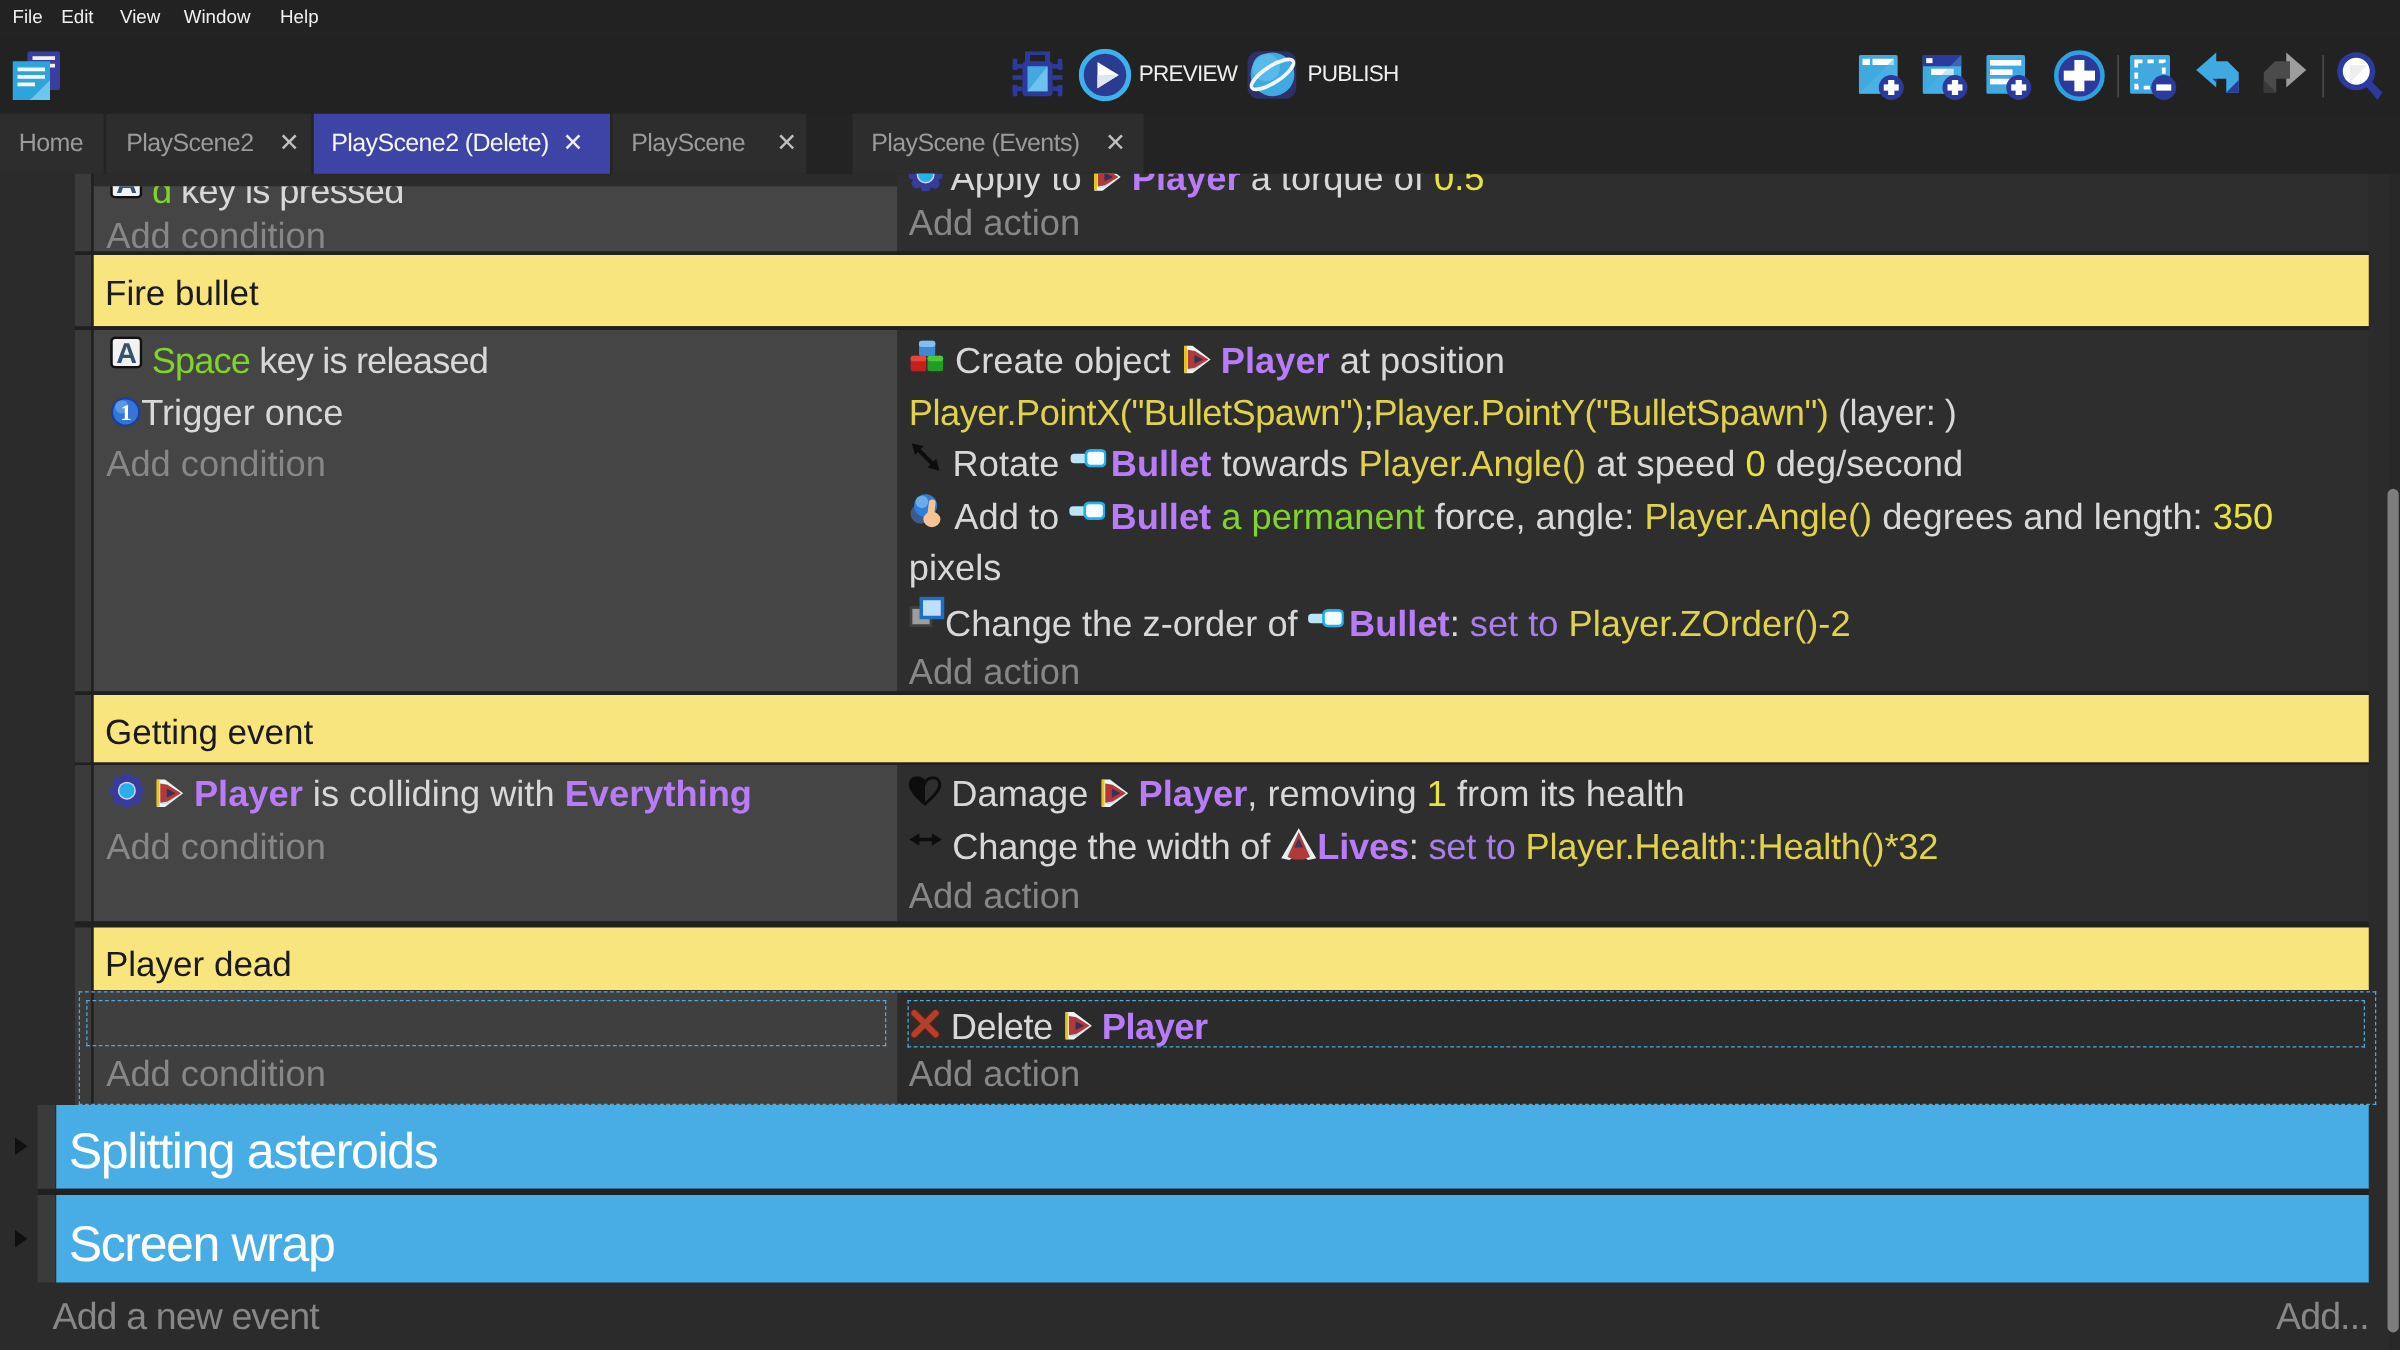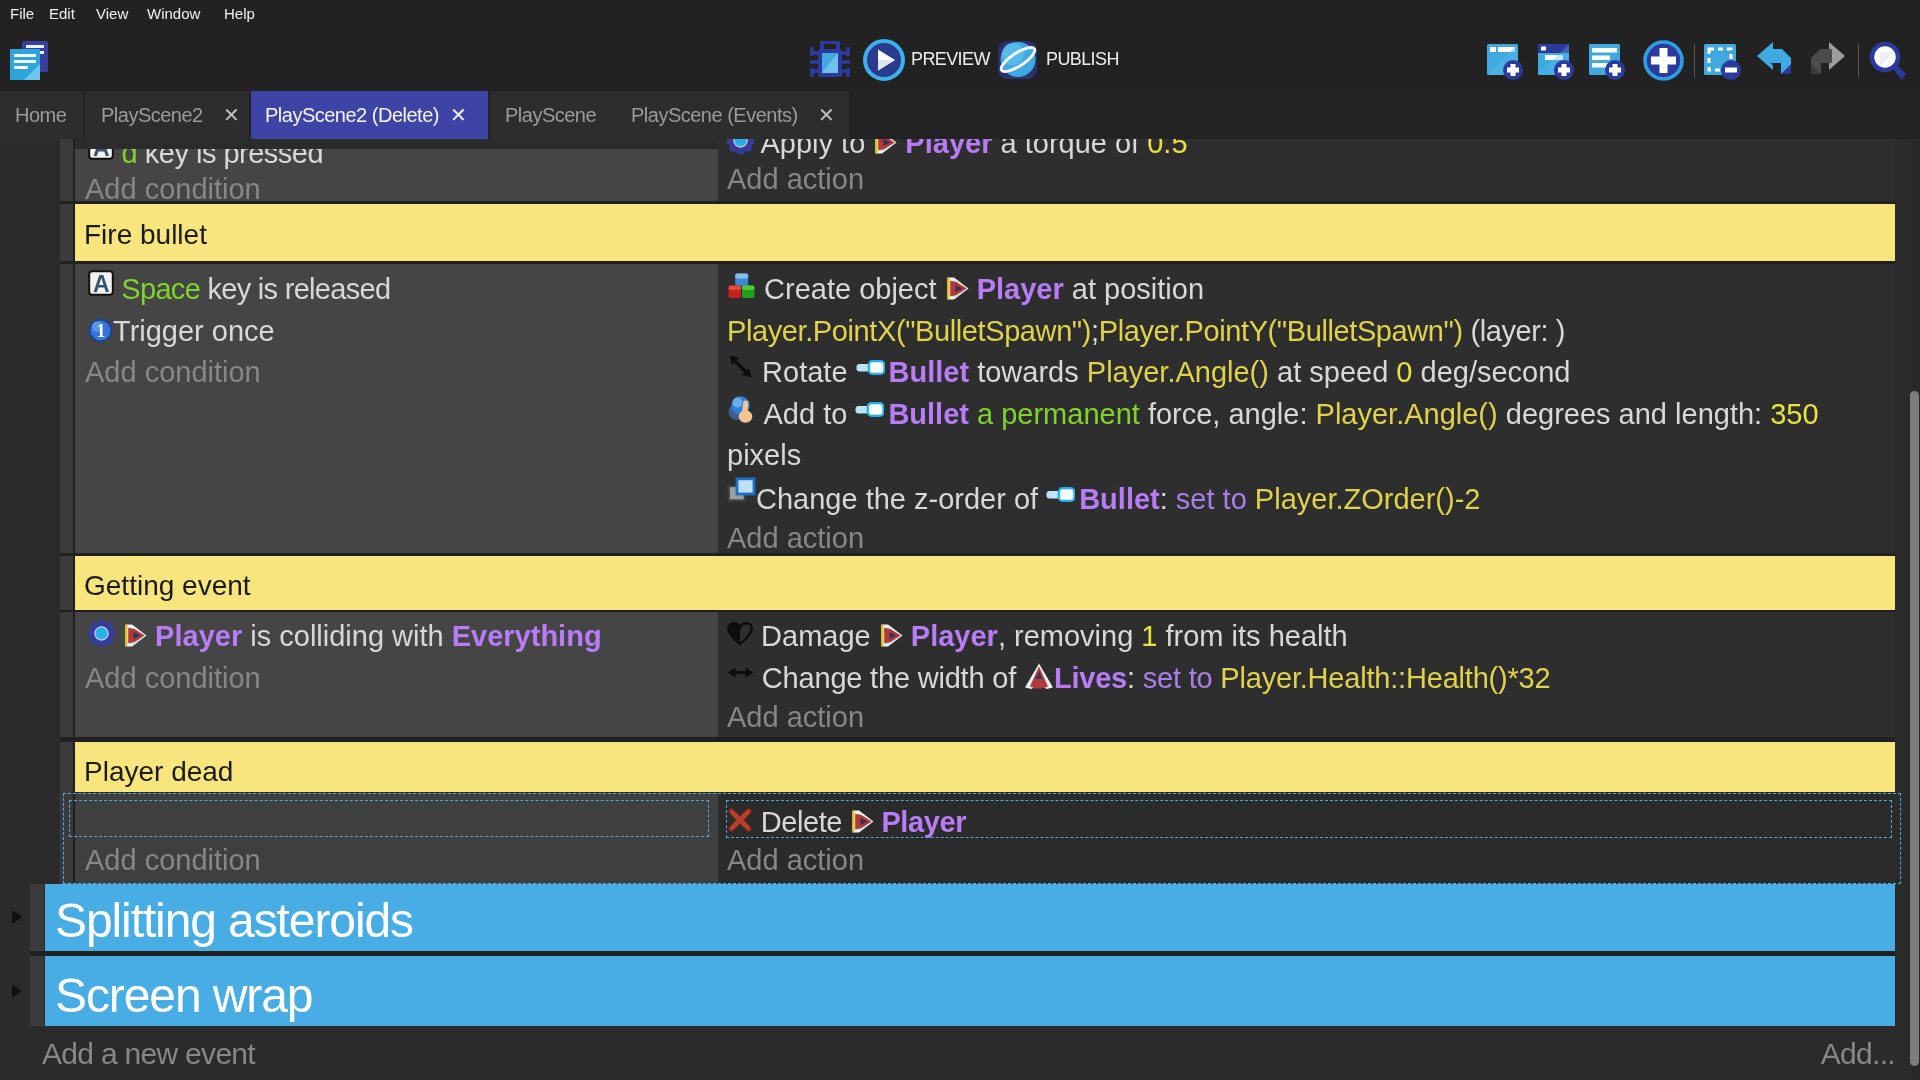--- a/index.html
+++ b/index.html
@@ -30,21 +30,21 @@
 .line { position:absolute; height:41px; line-height:41px; font-size:29px;
   white-space:pre; color:#d8d8d8; }
 .w  { color:#d8d8d8; }
 .g  { color:#878787; }
 .pb { color:#b87cf6; font-weight:bold; }
 .pp { color:#a87fe8; }
 .gr { color:#7fd32a; }
 .yn { color:#e9e43c; }
 .ye { color:#e0d34a; }
 .cmttext { position:absolute; font-size:28px; color:#1b1b1b; height:41px; line-height:41px; }
-.grouptext { position:absolute; font-size:48px; color:#ffffff; height:60px; line-height:60px; letter-spacing:-1.1px; }
+.grouptext { position:absolute; font-size:40px; color:#ffffff; height:60px; line-height:60px; letter-spacing:-1.1px; }
 svg.icon { display:inline-block; vertical-align:3px; }
 svg.vs { vertical-align:-1px; }
 svg.vb { vertical-align:7px; }
 svg.vh { vertical-align:0px; }
 svg.vg { vertical-align:-1px; }
 svg.v1 { vertical-align:-2px; }
 svg.vc { vertical-align:-2px; }
 svg.vr { vertical-align:2px; }
 svg.vf { vertical-align:-1px; }
 svg.vz { vertical-align:3px; }
@@ -188,21 +188,21 @@
         <span class="x" style="left:138px;">✕</span>
       </div>
     <div class="tab tabactive" style="left:251px; width:237px;">
         <span class="lbl" style="left:14px;">PlayScene2 (Delete)</span>
         <span class="x" style="left:199px;">✕</span>
       </div>
     <div class="tab" style="left:490px; width:155px;">
         <span class="lbl" style="left:15px;">PlayScene</span>
         <span class="x" style="left:131px;">✕</span>
       </div>
-    <div class="tab" style="left:616px; width:233px;">
+    <div class="tab" style="left:682px; width:233px;">
         <span class="lbl" style="left:15px;">PlayScene (Events)</span>
         <span class="x" style="left:202px;">✕</span>
       </div>
   </div>
 
   <div class="abs marginstrip" style="left:60px; top:139px; width:13px; height:745px;"></div>
   <div class="abs sep" style="left:73px; top:139px; width:2px; height:745px;"></div>
   <div class="abs marginstrip" style="left:30px; top:884px; width:14px; height:142px;"></div>
 
   <div class="abs condcell" style="left:75px; top:139px; width:643px; height:62px;margin-top:10px;">

